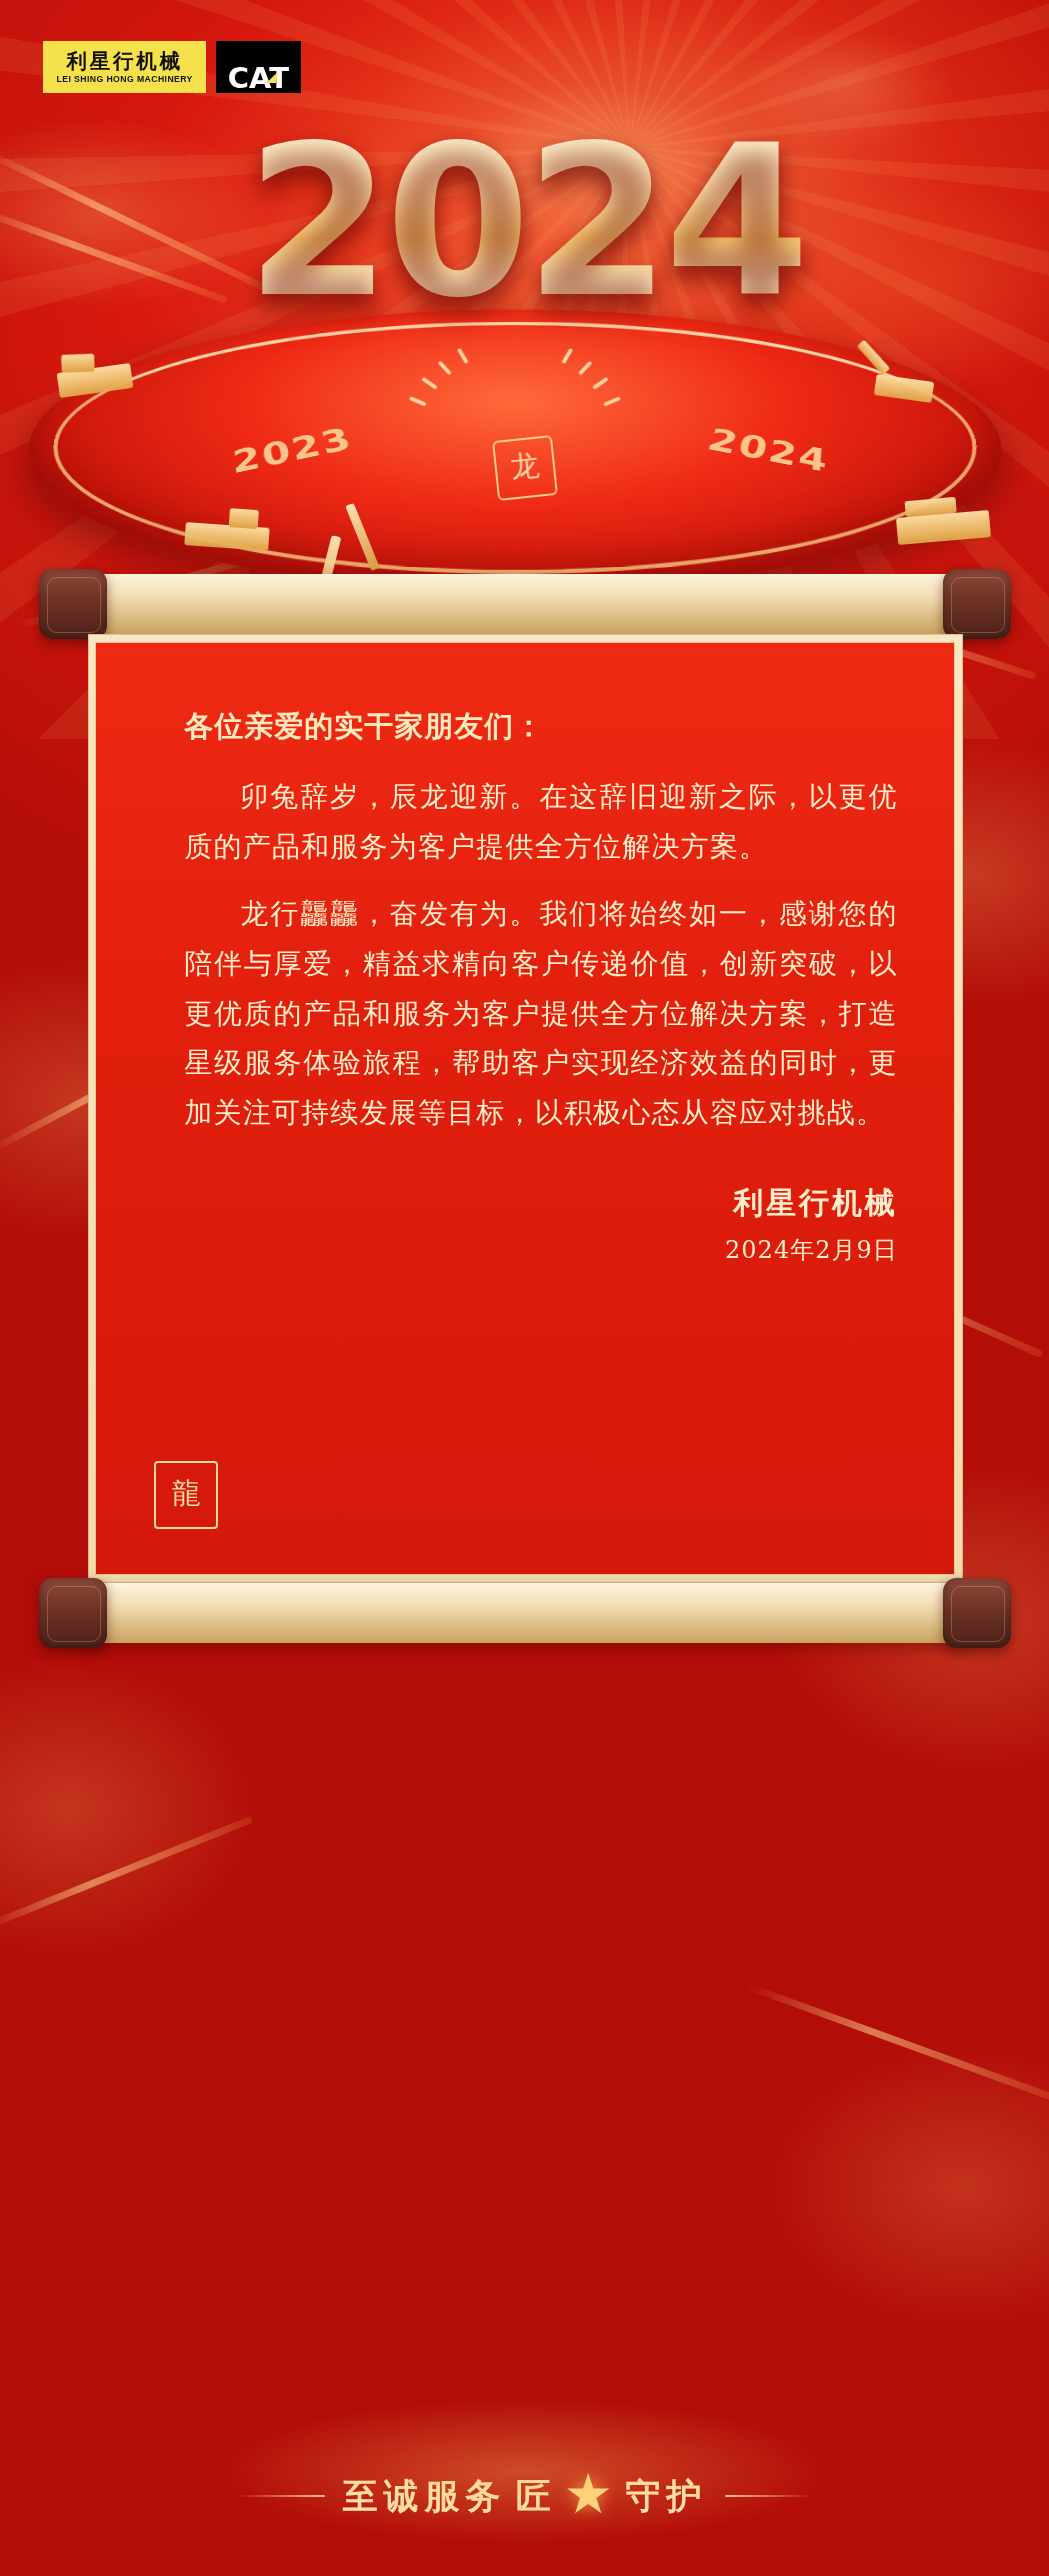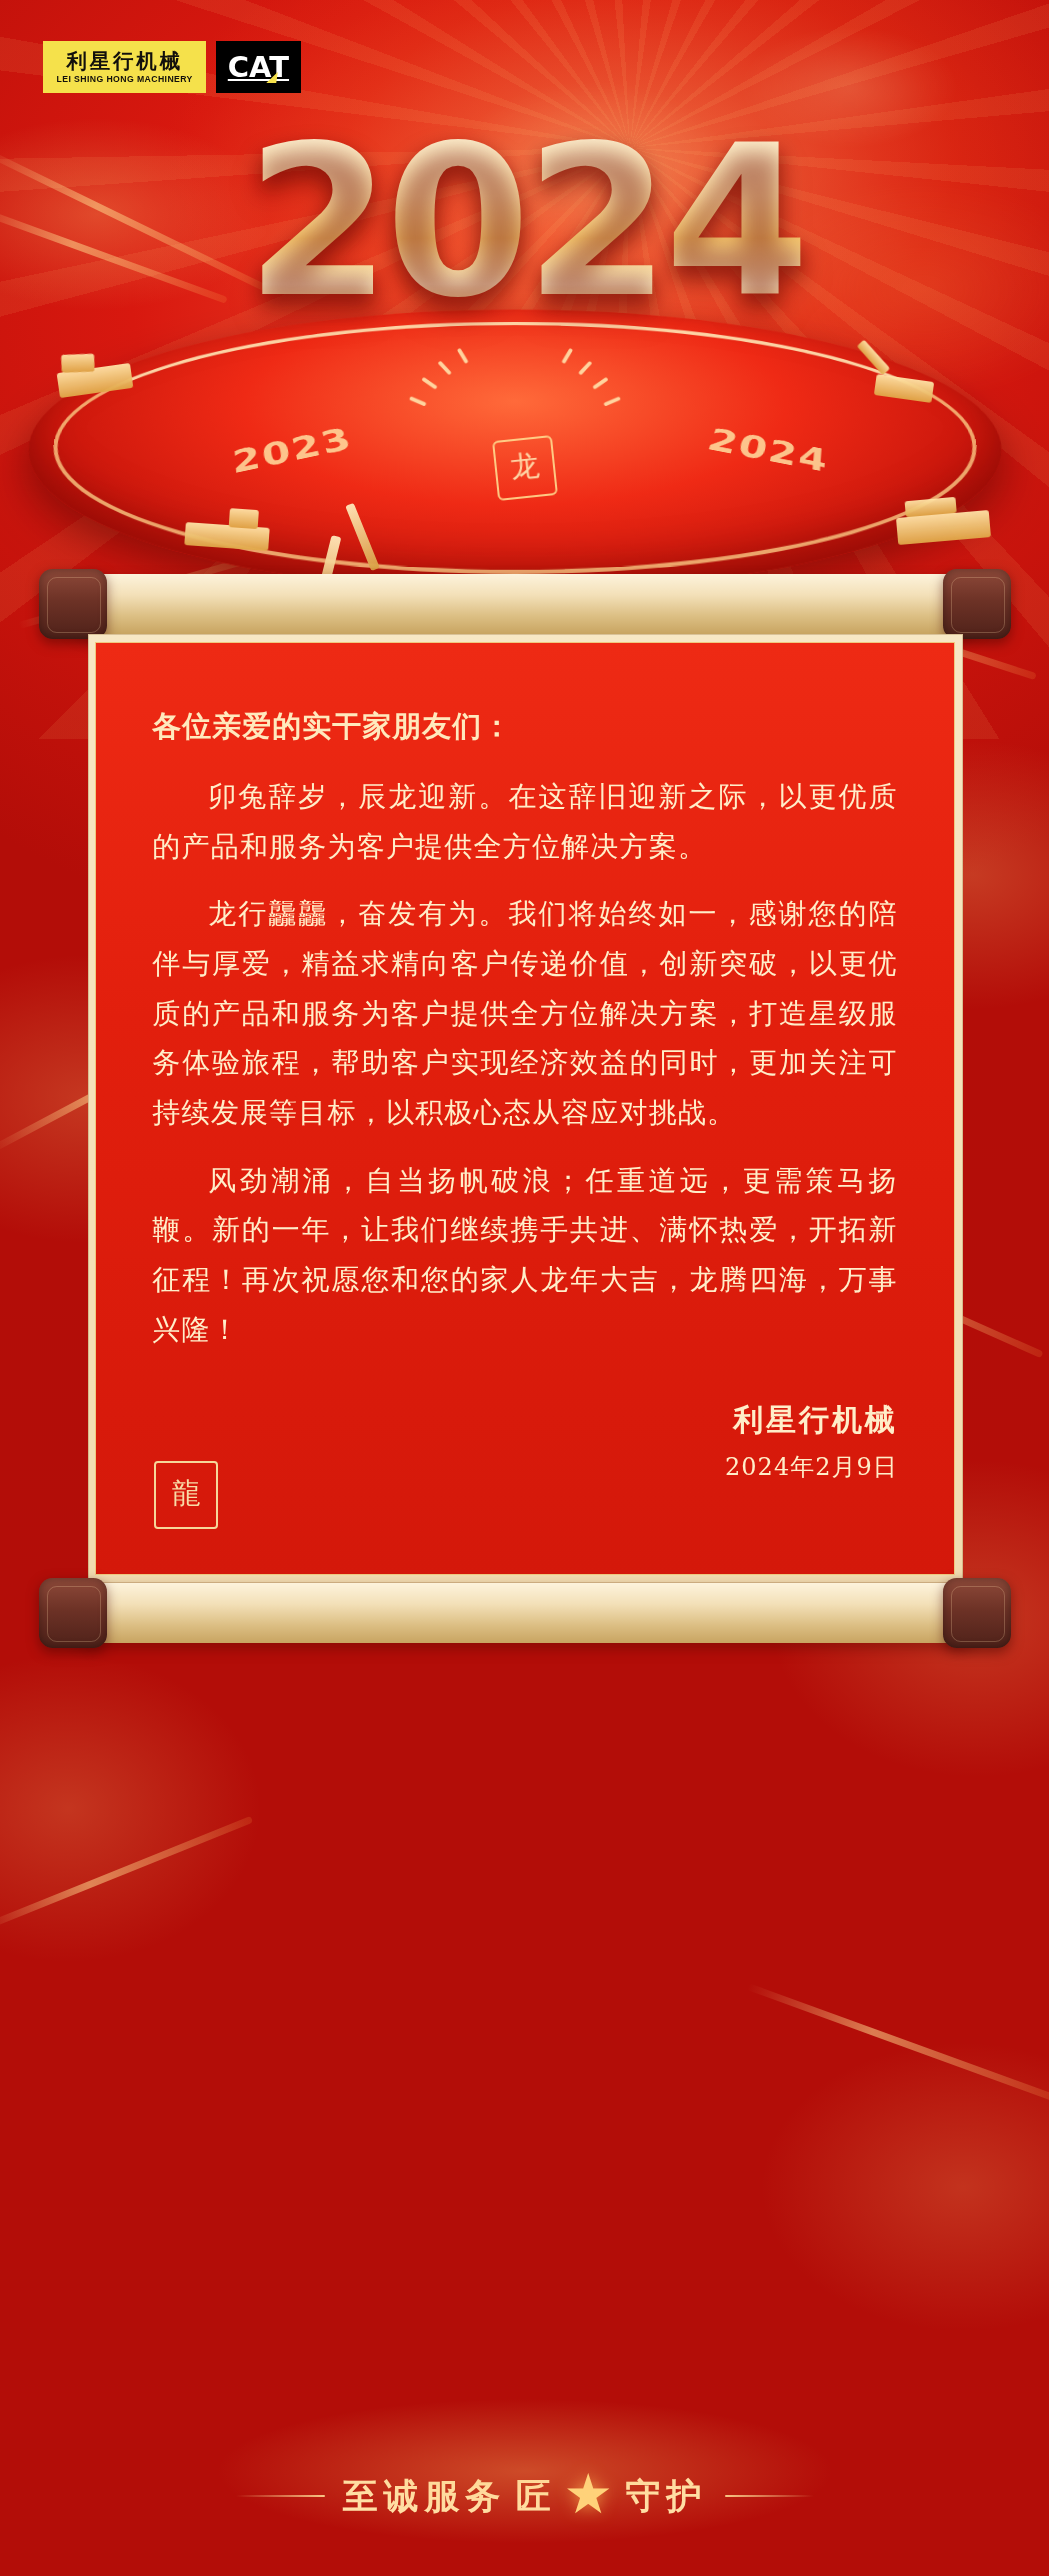--- a/index.html
+++ b/index.html
@@ -105,25 +105,24 @@
     letter-spacing: 0.4px;
     font-weight: 700;
     margin-top: 2.9px;
     font-family: "Liberation Sans", sans-serif;
   }
   .logo-cat {
     background: #000;
     color: #fff;
     margin-left: 9.7px;
     display: flex;
-    align-items: center;
+    align-items: flex-end;
     justify-content: center;
     padding: 0 11.7px;
     position: relative;
-    text-decoration: underline;
   }
   .logo-cat .cat-word {
     font-size: 29px;
     font-weight: 700;
     letter-spacing: 0px;
     font-family: "DejaVu Sans", sans-serif;
     line-height: 1;
   }
   .logo-cat .cat-tri {
     position: absolute;
@@ -284,21 +283,21 @@
     width: 875px;
     margin: 0 auto;
     background: linear-gradient(180deg, #f7e7c4 0%, #f1dcb0 100%);
     padding: 7.8px;
     box-sizing: border-box;
     box-shadow: 0 0 0 1px rgba(150,110,50,.3) inset;
   }
   .scroll-inner {
     background: linear-gradient(180deg, #ee2a14 0%, #e21f0d 40%, #d4180a 100%);
     border: 1.9px solid #f0c97f;
-    padding: 64px 56px 52px 56px;
+    padding: 64px 56px 52px 88px;
     min-height: 933px;
     box-sizing: border-box;
     position: relative;
   }
   .letter-salutation {
     color: #ffe9bd;
     font-family: "DejaVu Serif", serif;
     font-weight: 700;
     font-size: 29px;
     letter-spacing: 1px;
@@ -457,21 +456,20 @@
     <div class="rod">
       <div class="rod-cap left"></div>
       <div class="rod-cap right"></div>
     </div>
 
     <div class="scroll-paper">
       <div class="scroll-inner">
         <div class="letter-salutation">各位亲爱的实干家朋友们：</div>
         <p class="letter-p">卯兔辞岁，辰龙迎新。在这辞旧迎新之际，以更优质的产品和服务为客户提供全方位解决方案。</p>
         <p class="letter-p">龙行龘龘，奋发有为。我们将始终如一，感谢您的陪伴与厚爱，精益求精向客户传递价值，创新突破，以更优质的产品和服务为客户提供全方位解决方案，打造星级服务体验旅程，帮助客户实现经济效益的同时，更加关注可持续发展等目标，以积极心态从容应对挑战。</p>
-        <p class="letter-p">风劲潮涌，自当扬帆破浪；任重道远，更需策马扬鞭。新的一年，让我们继续携手共进、满怀热爱，开拓新征程！再次祝愿您和您的家人龙年大吉，龙腾四海，万事兴隆！</p>
 
         <div class="seal-stamp">龍</div>
 
         <div class="sign-block">
           <div class="sign-name">利星行机械</div>
           <div class="sign-date">2024年2月9日</div>
         </div>
       </div>
     </div>
 

